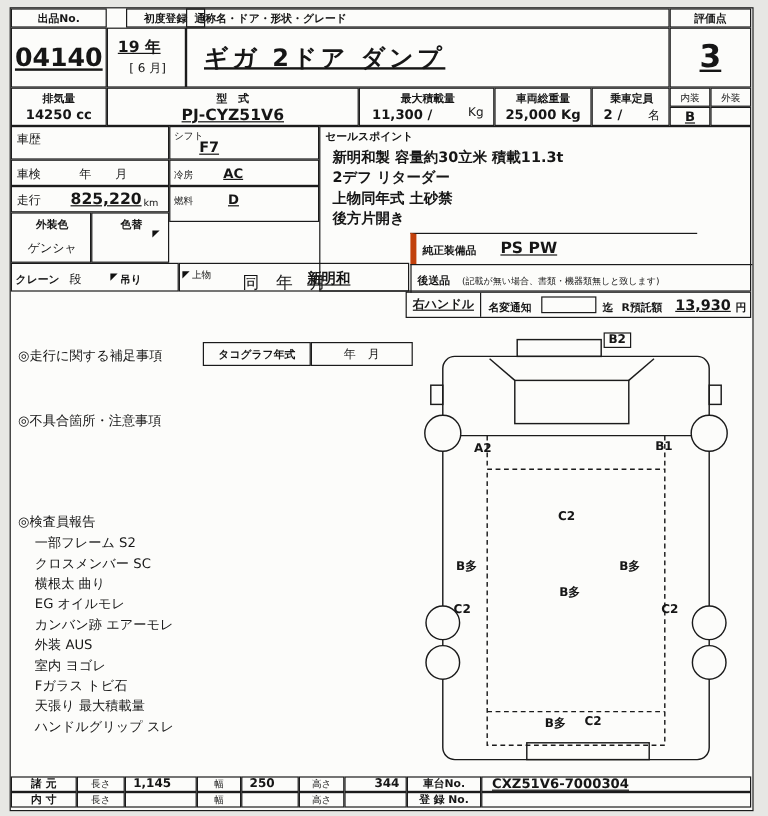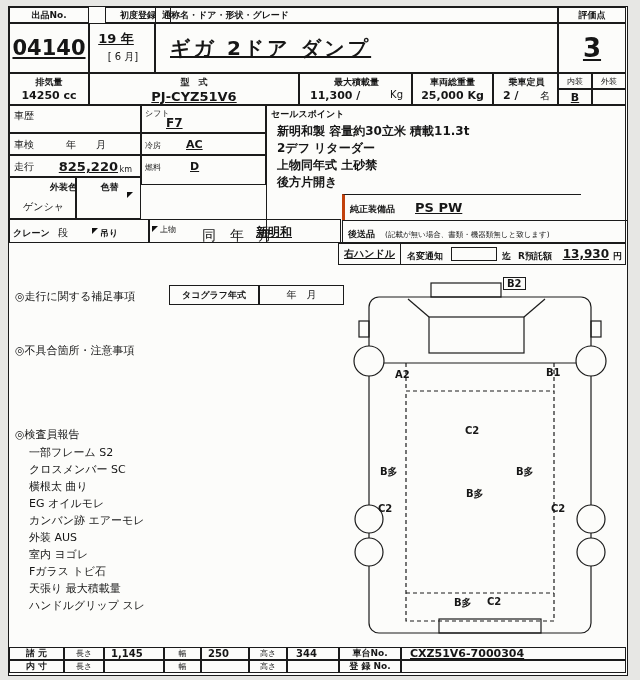--- a/index.html
+++ b/index.html
@@ -94,21 +94,21 @@
     <span class="c" style="left:4px;top:4px;font-size:10px">走行</span>
     <span class="c b" style="right:22px;top:3px;font-size:13px">825,220</span>
     <span class="c sm" style="right:8px;top:9px">km</span>
   </div>
   <div class="c bd" style="left:132px;top:148px;width:125px;height:30px">
     <span class="c sm" style="left:3px;top:6px">燃料</span>
     <span class="c b" style="left:48px;top:4px;font-size:11px">D</span>
   </div>
 
   <div class="c bd" style="left:0;top:170px;width:67px;height:42px">
-    <span class="c lab" style="left:0;top:3px;width:67px;text-align:right">外装色</span>
+    <span class="c lab" style="left:0;top:3px;width:67px;text-align:center">外装色</span>
     <span class="c" style="left:0;top:22px;width:67px;text-align:center;font-size:10px">ゲンシャ</span>
   </div>
   <div class="c bd" style="left:67px;top:170px;width:65px;height:42px">
     <span class="c lab" style="left:0;top:3px;width:65px;text-align:center">色替</span>
     <span class="tri" style="left:50px;top:14px"></span>
   </div>
 
   <div class="c bd" style="left:0;top:212px;width:140px;height:24px">
     <span class="c lab" style="left:3px;top:7px">クレーン</span>
     <span class="c" style="left:48px;top:6px;font-size:10px">段</span>
@@ -122,21 +122,21 @@
     <span class="c b" style="left:106px;top:4px;font-size:12px">新明和</span>
   </div>
 
   <div class="c bd" style="left:257px;top:98px;width:360px;height:138px">
     <span class="c lab" style="left:4px;top:2px">セールスポイント</span>
     <span class="c w600" style="left:10px;top:17px;font-size:12px">新明和製 容量約30立米 積載11.3t</span>
     <span class="c w600" style="left:10px;top:34px;font-size:12px">2デフ リターダー</span>
     <span class="c w600" style="left:10px;top:51px;font-size:12px">上物同年式 土砂禁</span>
     <span class="c w600" style="left:10px;top:68px;font-size:12px">後方片開き</span>
 
-    <div class="c" style="left:75px;top:88px;width:239px;height:26px;border-top:1px solid #1b1b1b;border-left:3px solid #c2410c">
+    <div class="c" style="left:75px;top:88px;width:239px;height:26px;border-top:1px solid #1b1b1b;border-left:5px solid #c2410c">
       <span class="c lab" style="left:5px;top:8px">純正装備品</span>
       <span class="c b" style="left:70px;top:5px;font-size:13px">PS PW</span>
     </div>
     <div class="c" style="left:75px;top:114px;width:285px;height:24px;border-top:1px solid #1b1b1b;border-left:1px solid #1b1b1b">
       <span class="c lab" style="left:5px;top:7px">後送品</span>
       <span class="c" style="left:42px;top:9px;font-size:7.5px">(記載が無い場合、書類・機器類無しと致します)</span>
     </div>
   </div>
 
   <div class="c bd" style="left:329px;top:236px;width:288px;height:22px">
@@ -213,21 +213,21 @@
   </div>
 
   <div class="c" style="left:0;top:640px;width:617px;height:26px">
 
     <div class="c bd ctr lab" style="left:0;top:0;width:55px;height:13px">諸 元</div>
     <div class="c bd ctr sm" style="left:55px;top:0;width:40px;height:13px">長さ</div>
     <div class="c bd w600" style="left:95px;top:0;width:60px;height:13px;font-size:10px;padding-left:6px;line-height:12px">1,145</div>
     <div class="c bd ctr sm" style="left:155px;top:0;width:37px;height:13px">幅</div>
     <div class="c bd w600" style="left:192px;top:0;width:48px;height:13px;font-size:10px;padding-left:6px;line-height:12px">250</div>
     <div class="c bd ctr sm" style="left:240px;top:0;width:38px;height:13px">高さ</div>
-    <div class="c bd w600" style="left:278px;top:0;width:52px;height:13px;font-size:10px;padding-left:8px;line-height:12px">344</div>
+    <div class="c bd w600" style="left:278px;top:0;width:52px;height:13px;font-size:10px;padding-left:24px;line-height:12px">344</div>
     <div class="c bd ctr lab" style="left:330px;top:0;width:62px;height:13px">車台No.</div>
     <div class="c bd b" style="left:392px;top:0;width:225px;height:13px;font-size:11px;padding-left:8px;line-height:11px">CXZ51V6-7000304</div>
 
     <div class="c bd ctr lab" style="left:0;top:13px;width:55px;height:13px">内 寸</div>
     <div class="c bd ctr sm" style="left:55px;top:13px;width:40px;height:13px">長さ</div>
     <div class="c bd" style="left:95px;top:13px;width:60px;height:13px"></div>
     <div class="c bd ctr sm" style="left:155px;top:13px;width:37px;height:13px">幅</div>
     <div class="c bd" style="left:192px;top:13px;width:48px;height:13px"></div>
     <div class="c bd ctr sm" style="left:240px;top:13px;width:38px;height:13px">高さ</div>
     <div class="c bd" style="left:278px;top:13px;width:52px;height:13px"></div>

